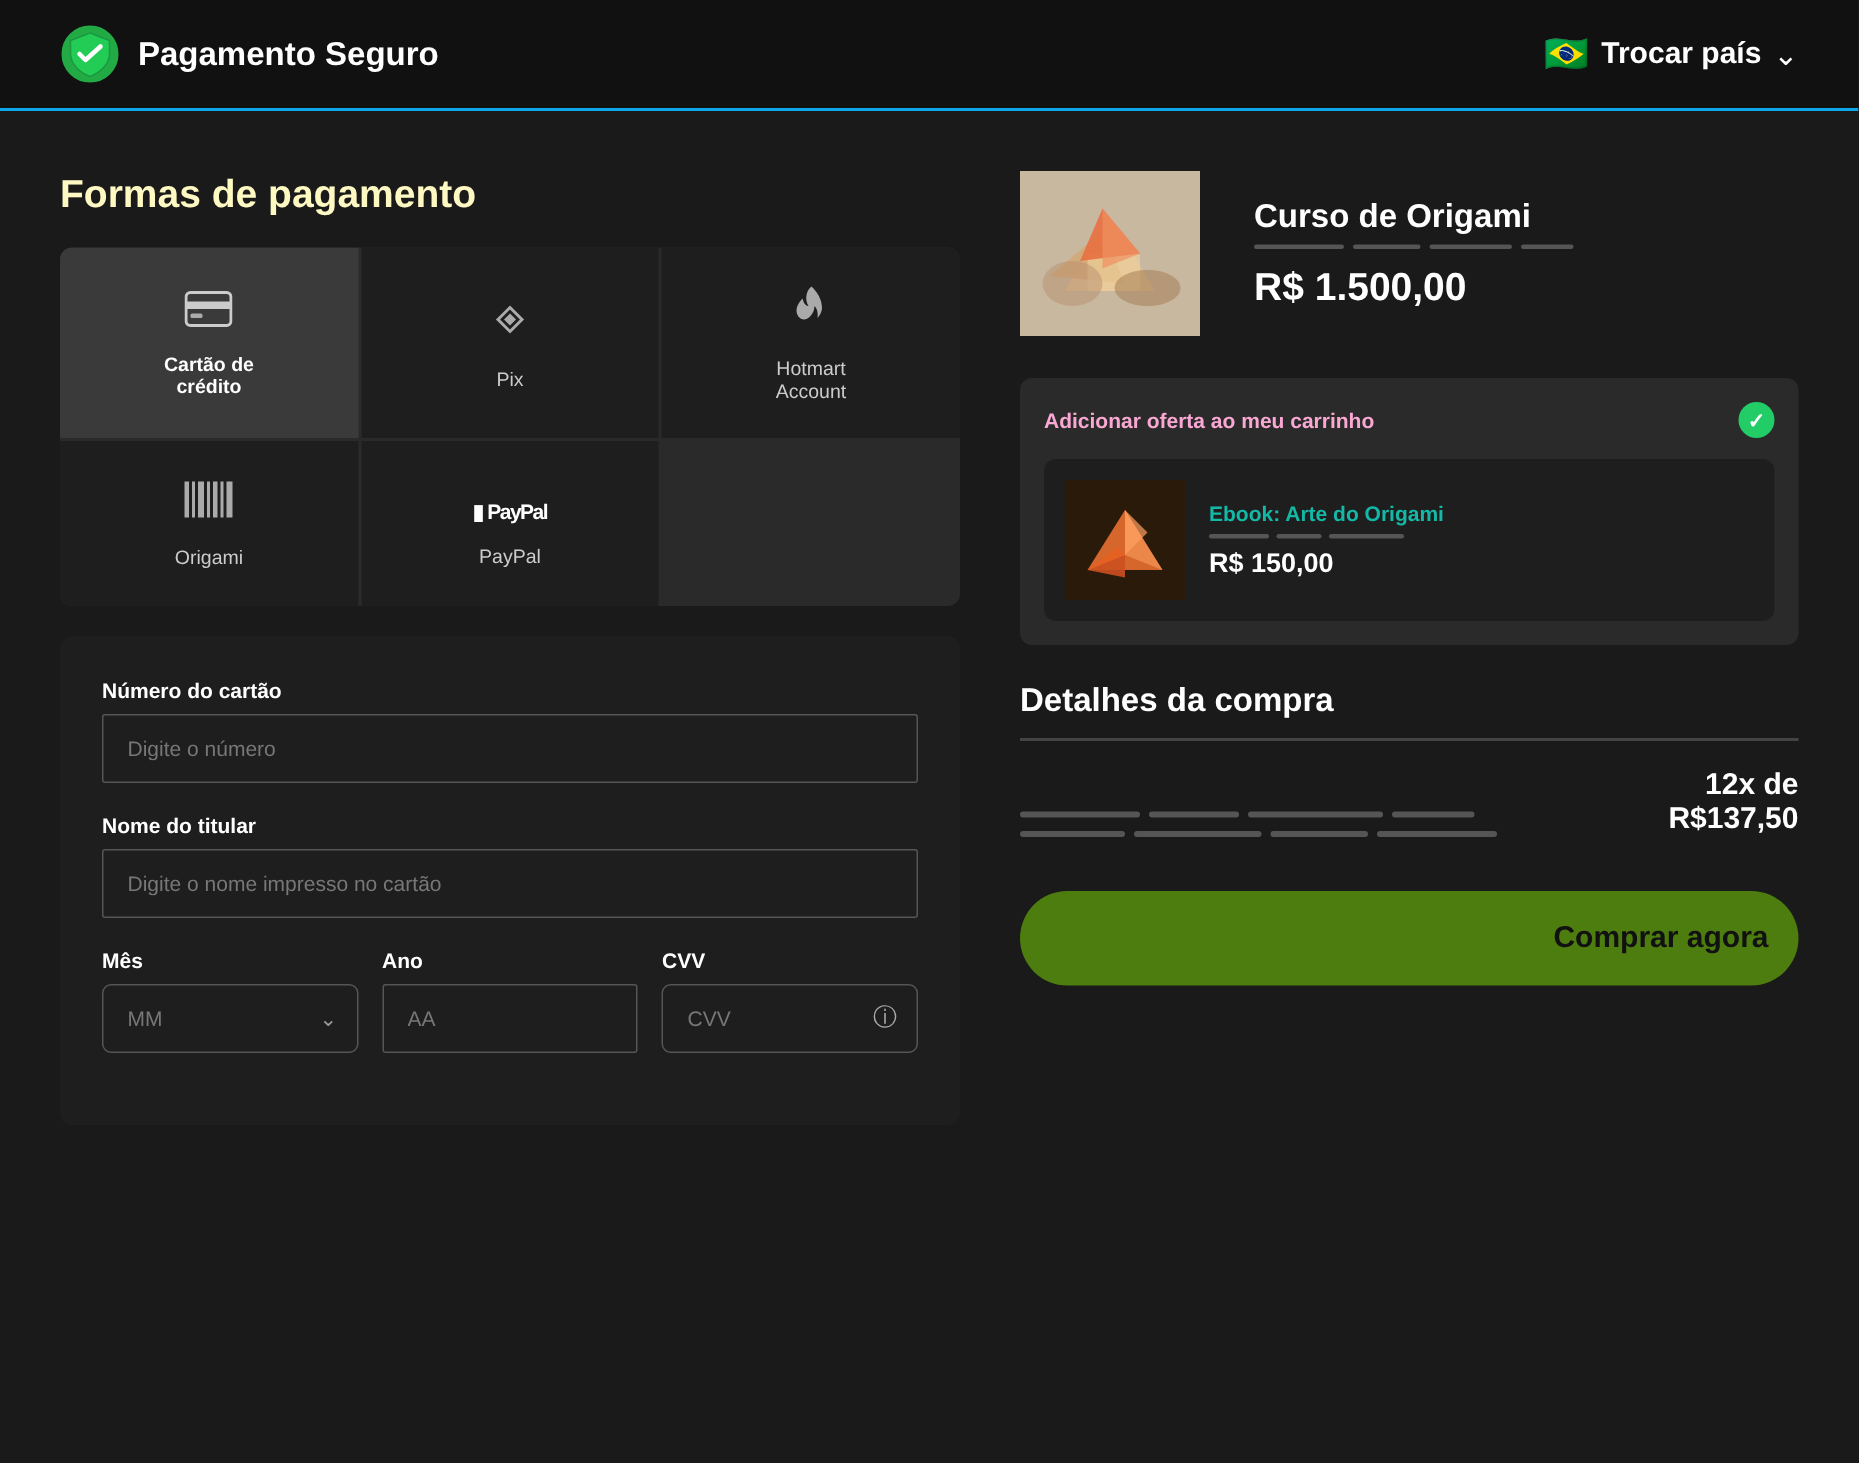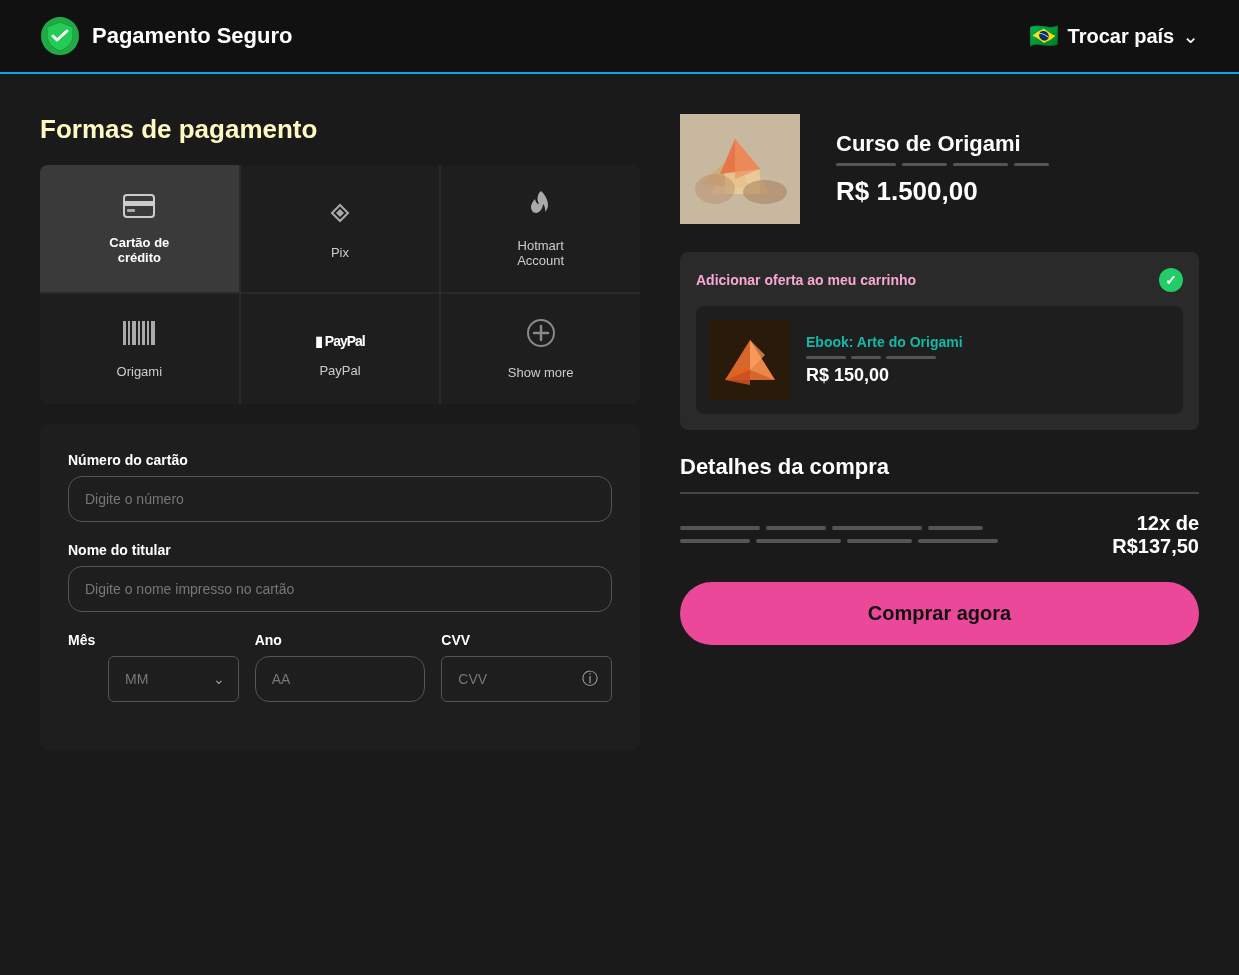--- a/index.html
+++ b/index.html
@@ -123,39 +123,38 @@
       font-size: 14px;
       font-weight: 600;
       color: #fff;
       margin-bottom: 8px;
       display: block;
     }
     .form-input {
       width: 100%;
       background: transparent;
       border: 1.5px solid #555;
-      border-radius: 14px;
+      border-radius: 2px;
       padding: 14px 16px;
       font-size: 14px;
       color: #999;
       outline: none;
     }
     .form-input::placeholder {
       color: #777;
     }
     .form-row {
       display: flex;
       gap: 16px;
     }
     .form-row .form-group {
       flex: 1;
     }
     .select-wrapper {
       position: relative;
-      margin-left: 40px;
     }
     .select-wrapper select {
       width: 100%;
       appearance: none;
       background: transparent;
       border: 1.5px solid #555;
       border-radius: 6px;
       padding: 14px 16px;
       font-size: 14px;
       color: #777;
@@ -322,22 +321,23 @@
       color: #fff;
       margin-bottom: 12px;
     }
     .purchase-divider {
       height: 1.5px;
       background: #444;
       margin-bottom: 18px;
     }
     .purchase-row {
       display: flex;
-      align-items: center;
+      align-items: flex-end;
       justify-content: space-between;
+      margin-bottom: 12px;
     }
     .purchase-lines {
       display: flex;
       flex-direction: column;
       gap: 5px;
     }
     .purchase-line {
       height: 4px;
       background: #555;
       border-radius: 2px;
@@ -345,29 +345,29 @@
     .purchase-amount {
       font-size: 20px;
       font-weight: 800;
       color: #fff;
       text-align: right;
     }
 
     
     .buy-button {
       width: 100%;
-      background: #ec4899;
+      background: #4d7c0f;
       color: #111;
       border: none;
       border-radius: 50px;
       padding: 20px;
       font-size: 20px;
       font-weight: 800;
       cursor: pointer;
-      text-align: center;
+      text-align: right;
     }
 
     
     .hotmart-flame {
       font-size: 26px;
       color: #aaa;
     }
 
     
     .pix-icon {
@@ -455,30 +455,20 @@
         <span class="payment-label">Origami</span>
       </div>
 
       <div class="payment-option">
         <span class="payment-icon">
           <span style="font-size:14px; font-weight:700; color:#ffffff; letter-spacing:-1px;">▮ PayPal</span>
         </span>
         <span class="payment-label">PayPal</span>
       </div>
 
-      <div class="payment-option">
-        <span class="payment-icon plus-icon">
-          <svg width="30" height="30" viewBox="0 0 30 30" fill="none">
-            <circle cx="15" cy="15" r="13" stroke="#888" stroke-width="2" fill="none"></circle>
-            <line x1="15" y1="8" x2="15" y2="22" stroke="#888" stroke-width="2.5" stroke-linecap="round"></line>
-            <line x1="8" y1="15" x2="22" y2="15" stroke="#888" stroke-width="2.5" stroke-linecap="round"></line>
-          </svg>
-        </span>
-        <span class="payment-label">Show more</span>
-      </div>
 
     </div>
 
     <div class="card-form">
 
       <div class="form-group">
         <label class="form-label">Número do cartão</label>
         <input type="text" class="form-input" placeholder="Digite o número" style="">
       </div>
 

